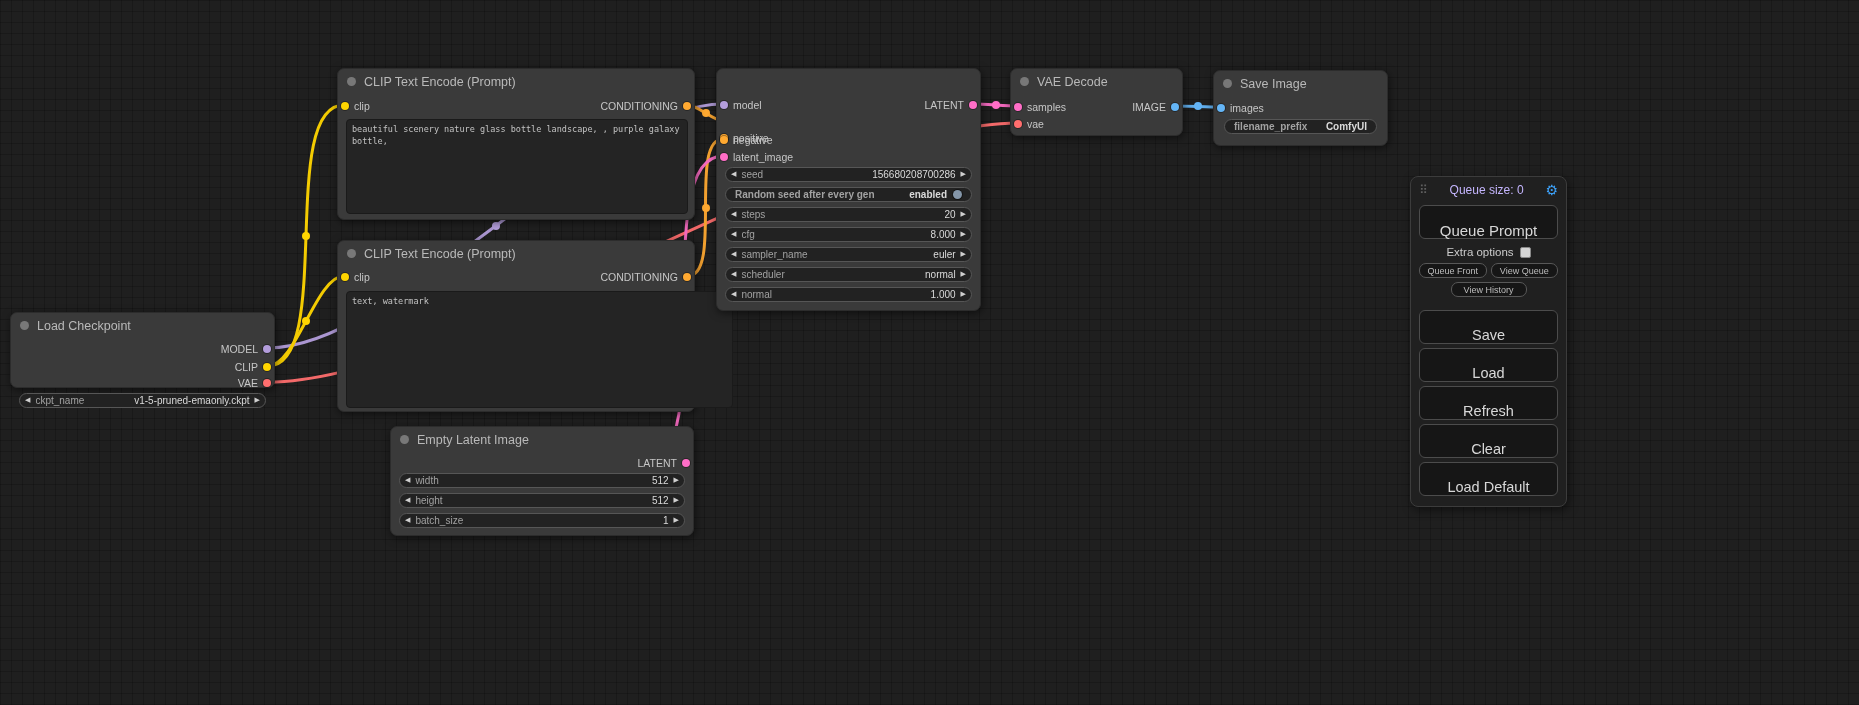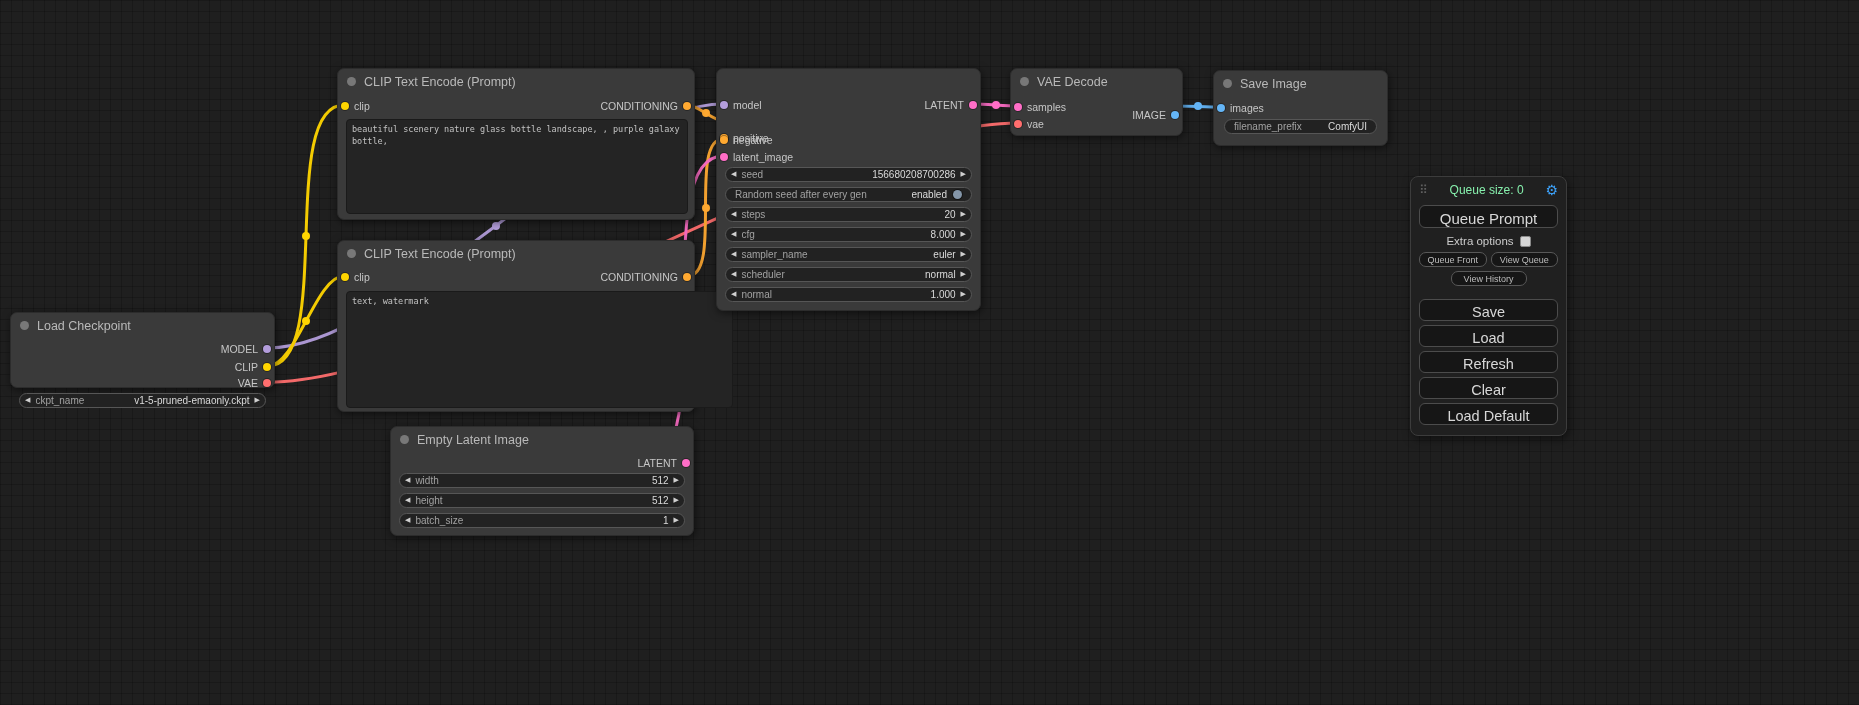--- a/index.html
+++ b/index.html
@@ -28,41 +28,41 @@
   .slot-row.out .slot-dot{right:3px;}
   .slot-row.in .slot-label{margin-left:16px;}
   .slot-row.out .slot-label{margin-right:16px;}
   .widget{
     position:absolute;height:15px;background:#222;border:1px solid #565656;border-radius:8px;
     font-size:10px;display:flex;align-items:center;box-sizing:border-box;overflow:hidden;white-space:nowrap;
   }
   .warrow{color:#d0d0d0;font-size:7px;padding:0 5px;font-family:"DejaVu Sans",sans-serif;line-height:13px;}
   .wlabel{color:#a2a2a2;}
   .wvalue{margin-left:auto;color:#dadada;}
-  .widget.noarrow{padding:0 9px;}
+  .widget.noarrow{padding:0 9px;font-weight:bold;}
   .toggle-dot{width:9px;height:9px;border-radius:50%;margin-left:6px;box-shadow:0 0 0 1px rgba(0,0,0,.4);flex:0 0 auto;}
   .prompt{
     position:absolute;background:#242424;border:1px solid #1a1a1a;border-radius:4px;
     color:#c3c3c3;font-family:"DejaVu Sans Mono",monospace;font-size:8.5px;line-height:1.4;
     padding:4px 5px;resize:none;box-sizing:border-box;outline:none;
   }
   
   .menu{
     position:absolute;left:1410px;top:176px;width:157px;z-index:4;background:#202020;
     border:1px solid #3c3c3c;border-radius:8px;box-shadow:2px 3px 10px rgba(0,0,0,.5);
     box-sizing:border-box;padding:4px 0 10px 0;
   }
   .menu-header{display:flex;align-items:center;justify-content:space-between;padding:2px 8px 4px 8px;}
   .drag-handle{color:#5f5f5f;font-size:12px;font-family:"DejaVu Sans",sans-serif;cursor:move;}
-  .queue-size{color:#86efac;font-size:12px;}
+  .queue-size{color:#c4b5fd;font-size:12px;}
   .gear{font-size:14px;font-family:"DejaVu Sans",sans-serif;cursor:pointer;line-height:14px;}
   .mbtn{
     display:block;width:calc(100% - 16px);margin:4px 8px 0 8px;height:22px;
     background:#161616;border:1px solid #4c4c4c;border-radius:6px;color:#d8d8d8;
-    font-size:14.5px;font-family:"Liberation Sans",sans-serif;cursor:pointer;padding:4px;
+    font-size:14.5px;font-family:"Liberation Sans",sans-serif;cursor:pointer;padding:16px;
   }
   .mbtn.primary{height:23px;font-size:15px;}
   .extra-row{display:flex;align-items:center;justify-content:center;gap:6px;margin-top:7px;color:#cccccc;font-size:11.5px;}
   .checkbox{width:11px;height:11px;background:#d6d6d6;border:1px solid #8a8a8a;border-radius:2px;box-sizing:border-box;cursor:pointer;}
   .small-row{display:flex;gap:4px;margin:5px 8px 0 8px;}
   .sbtn{
     flex:1;height:15px;background:#161616;border:1px solid #585858;border-radius:7px;
     color:#bdbdbd;font-size:9px;font-family:"Liberation Sans",sans-serif;cursor:pointer;padding:0;line-height:10px;
   }
   .sbtn.history{flex:none;width:76px;margin:4px auto 0 auto;display:block;}
@@ -252,21 +252,21 @@
     <span class="title-text">VAE Decode</span>
   </div>
   <div class="slot-row in" style="top:30px;width:90px;">
     <span class="slot-dot" style="background: rgb(255, 110, 199);"></span>
     <span class="slot-label">samples</span>
   </div>
   <div class="slot-row in" style="top:47px;width:90px;">
     <span class="slot-dot" style="background: rgb(255, 110, 110);"></span>
     <span class="slot-label">vae</span>
   </div>
-  <div class="slot-row out" style="top:38px;width:80px;">
+  <div class="slot-row out" style="top:30px;width:80px;">
     <span class="slot-label">IMAGE</span>
     <span class="slot-dot" style="background: rgb(100, 181, 246);"></span>
   </div>
 </div>
 
 <div class="node" style="left:1213px;top:70px;width:175px;height:76px;">
   <div class="node-title">
     <span class="title-dot"></span>
     <span class="title-text">Save Image</span>
   </div>

